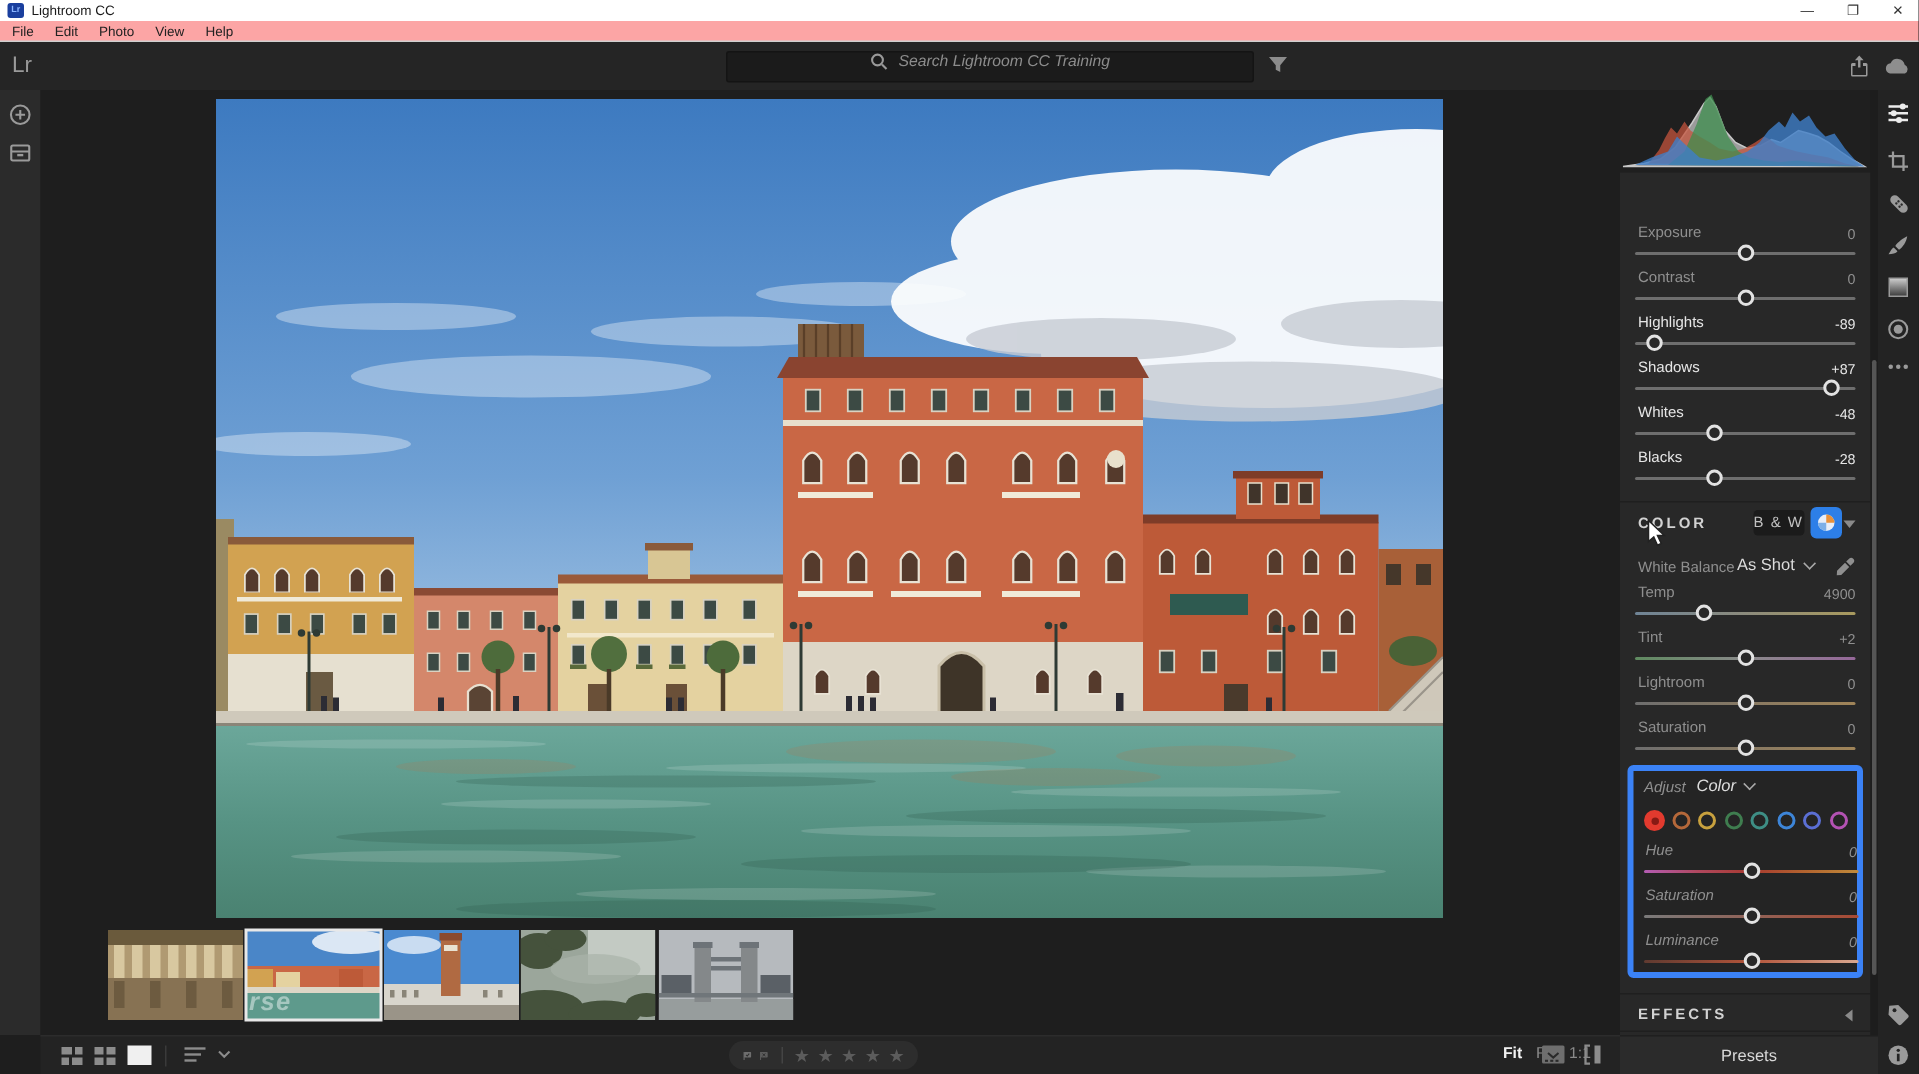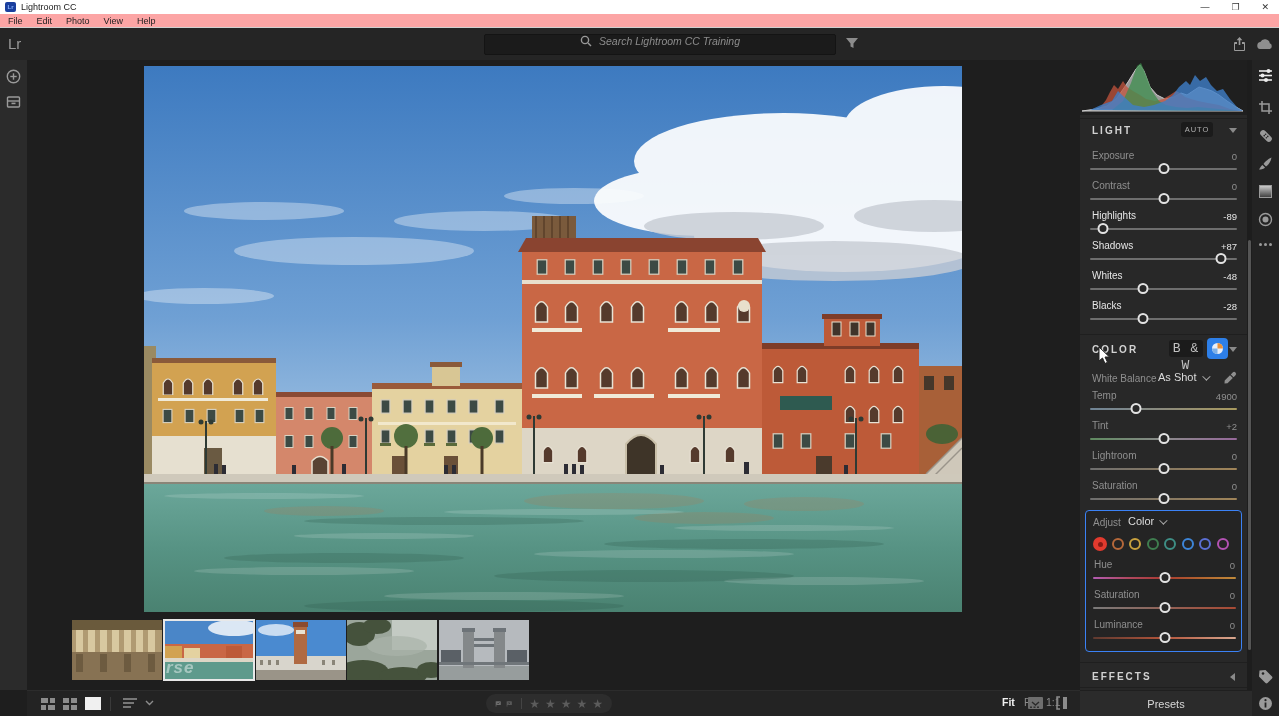--- a/index.html
+++ b/index.html
@@ -64,29 +64,29 @@
   .track.temp { background:linear-gradient(90deg,#6f8496,#8c8b7d,#a99a5e); }
   .track.tint { background:linear-gradient(90deg,#5f8a60,#8a8a8a,#96689a); }
   .track.vib  { background:linear-gradient(90deg,#6e6e6e,#a08458); }
   .track.hue  { background:linear-gradient(90deg,#b35cb3,#b0485f,#a83a30 50%,#b3642f,#c08a3a); }
   .track.sat2 { background:linear-gradient(90deg,#7a7a7a,#a84a34); }
   .track.lum  { background:linear-gradient(90deg,#5f3a30,#b3543a,#d9a890); }
   .knob { position:absolute; top:-5px; width:11px; height:11px; border:2px solid #e2e2e2; background:#282828; border-radius:50%; transform:translateX(-50%); }
 
   .divline { position:absolute; left:0; width:167px; height:1px; background:#1f1f1f; }
 
-  .bwbtn { position:absolute; right:44px; top:2px; width:34px; height:17px; background:#1b1b1b; border-radius:3px; color:#c2c2c2; font-size:13px; letter-spacing:1px; text-align:center; line-height:17px;font-family:Liberation Mono, monospace; }
+  .bwbtn { position:absolute; right:44px; top:2px; width:34px; height:17px; background:#1b1b1b; border-radius:3px; color:#c2c2c2; font-size:10px; letter-spacing:1px; text-align:left; line-height:17px; }
   .colbtn { position:absolute; right:19px; top:0px; width:21px; height:21px; background:#2d7fe8; border-radius:4px; display:flex; align-items:center; justify-content:center; }
 
   .wbrow { position:absolute; left:0; width:167px; height:20px; }
   .wbrow .lab { position:absolute; left:12px; top:3px; font-size:10px; color:#8f8f8f; }
   .wbrow .valtxt { position:absolute; left:78px; top:1px; font-size:11px; color:#dcdcdc; }
   .chevs { display:inline-block; width:6px; height:6px; border-right:1.5px solid #aaa; border-bottom:1.5px solid #aaa; transform:rotate(45deg) translateY(-2px); margin-left:5px; }
 
-  .mixer { position:absolute; left:5px; top:450px; width:157px; height:142px; background:#242424; border:1px solid #3b82f6; border-radius:4px; }
+  .mixer { position:absolute; left:5px; top:450px; width:157px; height:142px; background:#242424; border:4px solid #3b82f6; border-radius:4px;font-style:italic; }
   .mixhead { position:absolute; left:7px; top:6px; font-size:10px; color:#8f8f8f; }
   .mixmode { position:absolute; left:42px; top:4px; font-size:11px; color:#dcdcdc; }
   .swatches { position:absolute; left:8px; top:27px; display:flex; gap:5.5px; }
   .sw { width:12px; height:12px; border-radius:50%; border:2px solid #888; }
   .sw.sel { border:none; width:14px; height:14px; position:relative; margin:-1px; }
   .sw.sel::after { content:""; position:absolute; left:4.5px; top:4.5px; width:5px; height:5px; border-radius:50%; background:rgba(60,0,0,.55); }
   .mixer .srow { width:157px; }
   .mixer .srow .lab { left:8px; }
   .mixer .srow .val { right:8px; }
   .mixer .track { left:7px; width:143px; }
@@ -605,25 +605,20 @@
   <div class="editpanel">
 
     <svg class="histo" viewBox="0 0 167 55" preserveAspectRatio="none">
       <rect width="167" height="55" fill="#1f1f1f"></rect>
       <path d="M2,51 L16,49 L27,46 L37,38 L48,22 L56,9 L60,5 L64,11 L70,27 L77,35 L85,39 L94,37 L101,33 L107,35 L113,31 L119,27 L126,29 L132,31 L139,35 L147,41 L156,47 L163,51 Z" fill="#a9a9a9" opacity=".9" stroke="#dcdcdc" stroke-width="1"></path>
       <path d="M19,49 L26,40 L30,32 L34,25 L38,29 L43,21 L47,27 L53,31 L60,35 L66,39 L75,41 L83,39 L90,35 L96,31 L100,33 L105,37 L111,39 L118,41 L128,43 L139,45 L150,49 L160,51 Z" fill="#c4543e" opacity=".75"></path>
       <path d="M32,50 L43,41 L51,23 L57,6 L61,3 L66,15 L72,31 L79,41 L86,45 L96,47 L107,48 L118,47 L128,48 L150,50 L160,51 Z" fill="#3e8e4e" opacity=".75"></path>
       <path d="M10,50 L21,45 L32,41 L38,31 L42,35 L53,45 L64,47 L74,45 L85,41 L93,35 L99,27 L106,21 L110,25 L115,15 L120,21 L126,17 L131,25 L137,31 L143,29 L150,39 L157,47 L163,51 Z" fill="#3e7ec8" opacity=".8"></path>
     </svg>
 
-    <div class="sechead" style="top:58px">
-      <span class="t">LIGHT</span>
-      <span class="autobtn">AUTO</span>
-      <span class="chevd"></span>
-    </div>
 
     <div class="srow" style="top:90px">
       <span class="lab">Exposure</span>
       <span class="val">0</span>
       <div class="track">
           <div class="knob" style="left: 50%;"></div>
         </div>
     </div>
     <div class="srow" style="top:120px">
       <span class="lab">Contrast</span>

